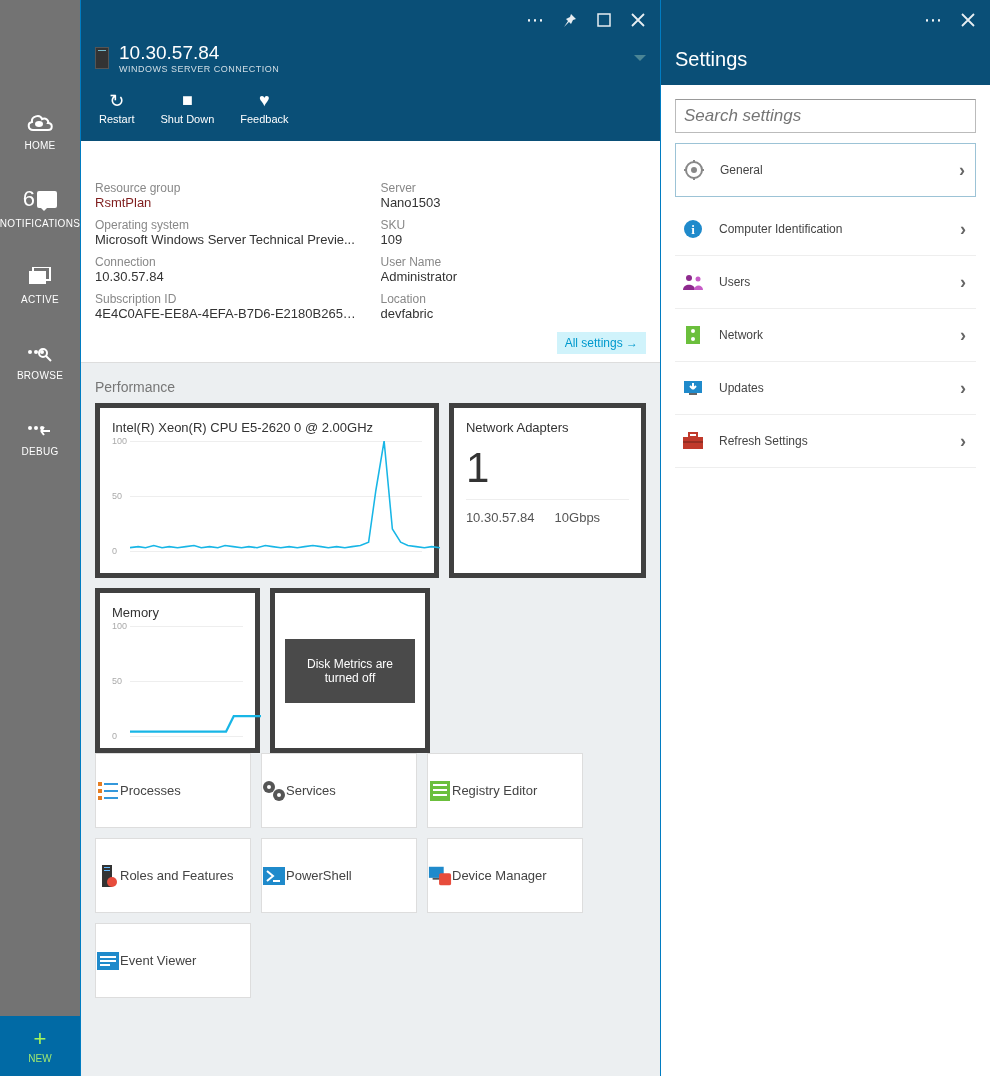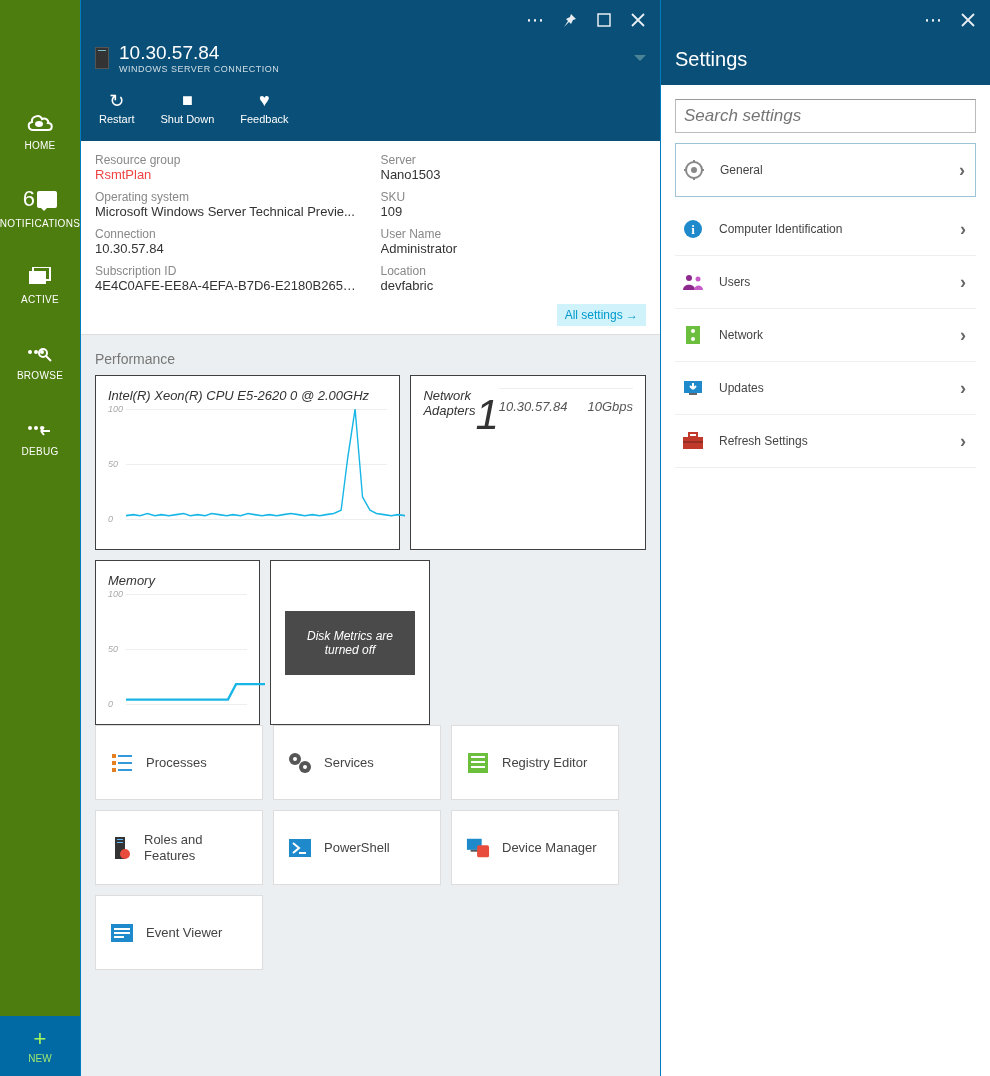--- a/index.html
+++ b/index.html
@@ -1,20 +1,20 @@
 <!DOCTYPE html>
 <html><head>
 <meta charset="utf-8">
 <style>
   * { box-sizing: border-box; margin: 0; padding: 0; }
   html, body { height: 100%; }
   body { font-family: "Segoe UI", Tahoma, sans-serif; font-size: 13px; background: #017cc1; color: #333; overflow: hidden; }
   .root { display: flex; height: 1076px; width: 990px; }
   
-  .sidebar { width: 80px; background: #4d7c0f; color: #fff; display: flex; flex-direction: column; align-items: center; padding-top: 110px; }
+  .sidebar { width: 80px; background: #737373; color: #fff; display: flex; flex-direction: column; align-items: center; padding-top: 110px; }
   .sb-item { display: flex; flex-direction: column; align-items: center; gap: 6px; margin-bottom: 35px; cursor: pointer; font-size: 10px; letter-spacing: .3px; }
   .sb-item .icon { font-size: 22px; height: 24px; display: flex; align-items: center; justify-content: center; }
   .notif-badge { display: flex; align-items: center; gap: 2px; }
   .notif-badge .num { font-size: 22px; font-weight: 300; }
   .notif-badge .bubble { width: 20px; height: 17px; background: #fff; border-radius: 2px; position: relative; }
   .notif-badge .bubble::after { content:""; position:absolute; bottom:-3px; left:4px; width:0;height:0;border-left:3px solid transparent;border-right:3px solid transparent;border-top:3px solid #fff;}
   .sb-spacer { flex: 1; }
   .sb-new { width: 80px; height: 60px; display: flex; flex-direction: column; align-items: center; justify-content: center; background: #016aa5; color: #9fe870; cursor: pointer; gap: 3px; font-size: 10px; }
   .sb-new .plus { font-size: 22px; line-height: 1; color: #a4f55b; }
   .sb-dots { display:flex; gap:2px; }
@@ -39,47 +39,47 @@
   .action .icon { font-size:18px; height:18px;}
   .blade-body { flex:1; overflow-y:auto; background:#eceff1; }
   
   .essentials { background: #fff; padding: 12px 14px; border-bottom: 1px solid #ddd; }
   .ess-header { display:flex; align-items:center; gap:8px; margin-bottom:10px; }
   .ess-header .title { font-size: 15px; color: #444; }
   .ess-header .caret { font-size: 11px; }
   .ess-header .spacer { flex:1; }
   .ess-header .mini-icon { margin-left: 14px; font-size: 20px; color: #777; cursor:pointer;}
   .ess-grid { display: flex; gap: 20px; }
-  .ess-col { flex:1; min-width:0; }
+  .ess-col { flex:1; min-width:0;margin-top:28px; }
   .ess-field { margin-bottom: 8px; }
   .ess-field .lbl { font-size: 12px; color: #888; }
   .ess-field .val { font-size: 13px; color: #333; white-space: nowrap; overflow: hidden; text-overflow: ellipsis; }
-  .ess-field .val.link { color: #ef4444; cursor:pointer; }
+  .ess-field .val.link { color: #7f1d1d; cursor:pointer; }
   .all-settings { text-align: right; padding-top: 6px; }
   .all-settings span { background:#d0f3fb; color:#0099cd; padding:4px 8px; font-size:12px; cursor:pointer; }
   
   .section-label { font-size:14px; color:#777; padding: 16px 14px 8px; }
   .perf-row { display:flex; gap:10px; padding: 0 14px; }
-  .tile { background:#fff; border:1px solid #404040; padding:12px;font-style:italic; }
+  .tile { background:#fff; border:5px solid #404040; padding:12px; }
   .tile.cpu { flex: 1.9; height: 175px; position:relative;}
-  .tile.net { flex: 1; height: 175px; display:flex; flex-direction:row; }
+  .tile.net { flex: 1; height: 175px; display:flex; flex-direction:column; }
   .tile-title { font-size:13px; color:#333; margin-bottom:6px;}
   .chart { position: relative; height: 110px; margin-top: 4px;}
   .chart .gridline { position:absolute; left:18px; right:0; border-top:1px solid #eee; }
   .chart .tick { position:absolute; left:0; font-size:9px; color:#aaa; transform: translateY(-50%);}
   .chart svg { position:absolute; left:18px; right:0; bottom:0; top:0;}
   .big-num { font-size: 42px; font-weight: 300; color:#333; line-height:1; padding:6px 0 10px; }
   .net-row { display:flex; gap:20px; border-top:1px solid #eee; padding-top:10px; font-size:13px; color:#555;}
   .perf-row2 { display:flex; gap:10px; padding: 10px 14px 0; }
   .tile.mem { width: 165px; height: 165px; }
   .tile.disk { width: 160px; height: 165px; display:flex; align-items:center; justify-content:center; padding: 24px 10px; }
   .disk-msg { background:#4a4a4a; color:#fff; text-align:center; font-size:12px; padding: 18px 10px; width: 130px;}
   
   .tools-grid { display:flex; flex-wrap:wrap; gap:10px; padding: 0 14px 20px; }
-  .tool { background:#fff; border:1px solid #ddd; width: 168px; height: 75px; display:flex; align-items:center; padding:0 14px; gap:12px; cursor:pointer; }
+  .tool { background:#fff; border:1px solid #ddd; width: 156px; height: 75px; display:flex; align-items:center; padding:0 0; cursor:pointer; }
   .tool .ticon { width:24px; height:24px; display:flex;align-items:center;justify-content:center; font-size:20px; }
   .tool .tlabel { font-size:13px; color:#444; line-height:1.2;}
   
   .settings .blade-titlebar { padding: 8px 14px 14px; }
   .settings-title { font-size: 20px; font-weight: 300; }
   .settings-body { padding: 14px; background:#fff; flex:1; }
   .search-box { width: 100%; border: 1px solid #bbb; border-top:1px solid #999; padding: 6px 8px; font-style: italic; color:#999; font-size:17px; margin-bottom:10px;}
   .settings-list { }
   .set-item { display:flex; align-items:center; gap:14px; padding: 14px 10px 14px 6px; border-bottom:1px solid #eee; cursor:pointer; }
   .set-item.first { border:1px solid #9cc3d6; margin-bottom:6px;}

